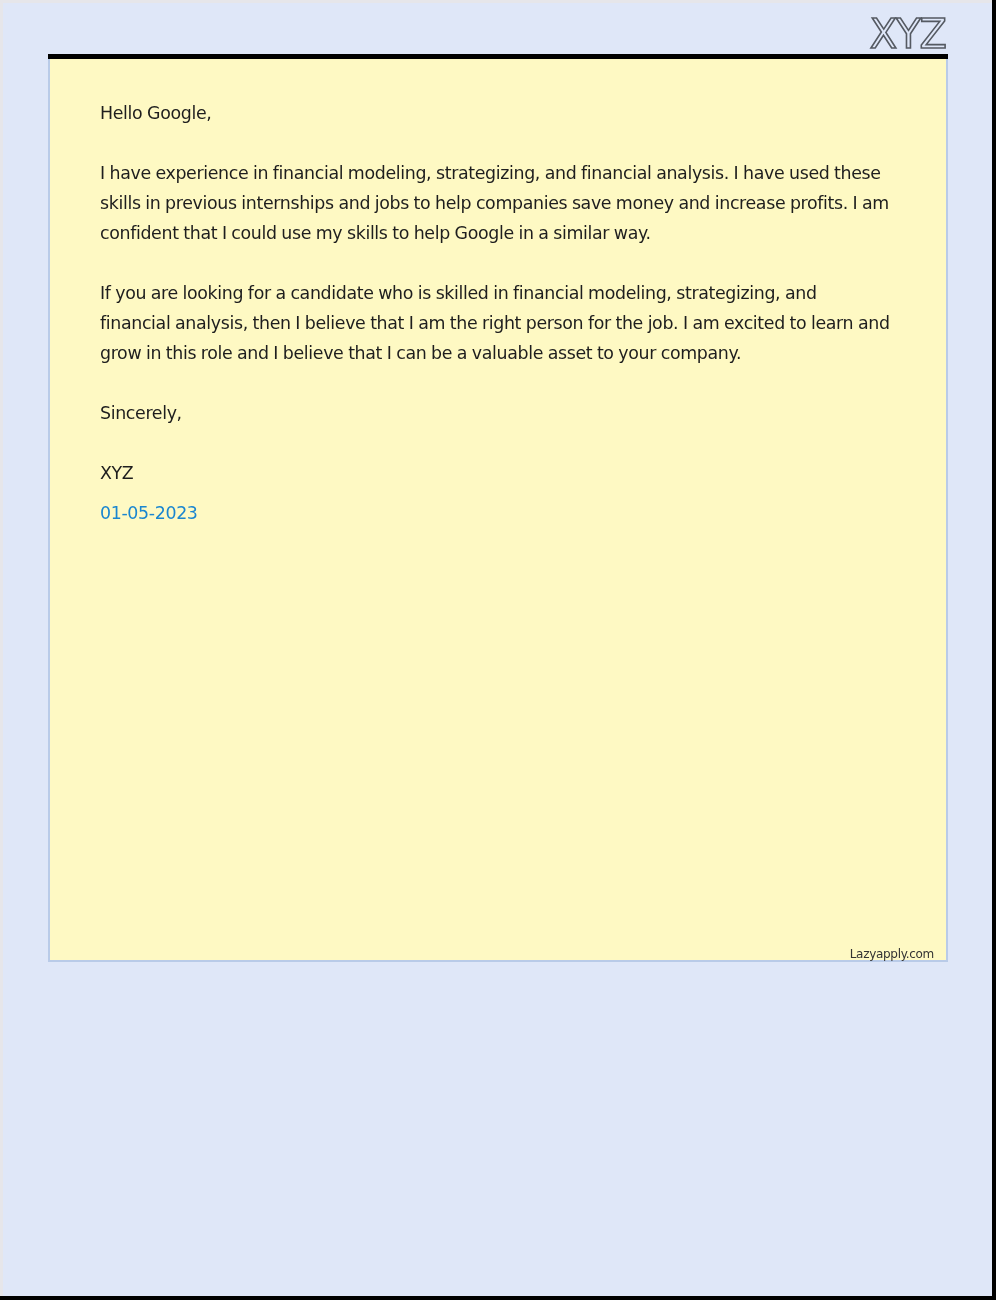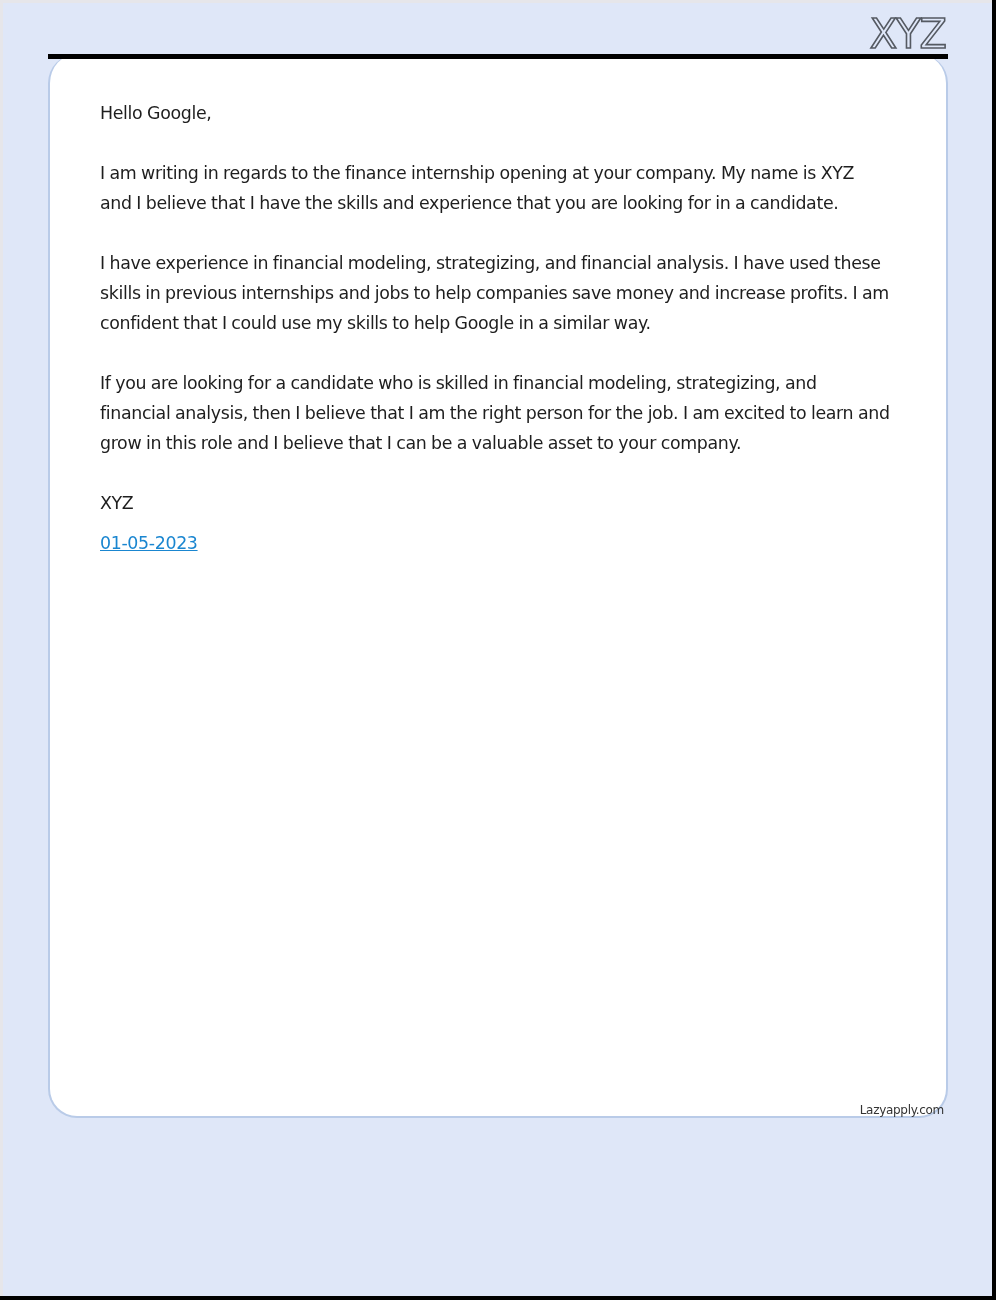--- a/index.html
+++ b/index.html
@@ -26,27 +26,26 @@
       color: transparent;
       -webkit-text-stroke: 1.6px #555a62;
       letter-spacing: -1px;
       font-weight: normal;
     }
     .page {
       position: absolute;
       left: 48px;
       top: 54px;
       width: 900px;
-      height: 1064px;
+      height: 908px;
       box-sizing: border-box;
-      background: #ffffff;
+      background: #fef9c3;
       border-left: 2px solid #b9cbe8;
       border-right: 2px solid #b9cbe8;
       border-bottom: 2px solid #b9cbe8;
-      border-radius: 29px;
     }
     .top-bar {
       position: absolute;
       left: -2px;
       top: 0;
       width: 900px;
       height: 5px;
       background: #000;
     }
     .letter {
@@ -56,24 +55,24 @@
       width: 790px;
       font-family: "DejaVu Sans", sans-serif;
       font-size: 17.4px;
       line-height: 30px;
       color: #1e1e1e;
       letter-spacing: -0.35px;
       word-spacing: -0.5px;
     }
     .letter p { margin: 0 0 30px 0; }
     .letter p.tight { margin-bottom: 10px; }
-    .date { color: #1a86d0; text-decoration: underline; }
+    .date { color: #1a86d0; }
     .footer {
       position: absolute;
-      right: 2px;
+      right: 12px;
       bottom: -2px;
       font-family: "DejaVu Sans", sans-serif;
       font-size: 12px;
       line-height: 16px;
       color: #333;
       letter-spacing: -0.3px;
     }
   </style>
 </head>
 <body>
@@ -83,21 +82,21 @@
 <div class="edge-right"></div>
 <div class="edge-bottom"></div>
 
 <div class="logo">XYZ</div>
 
 <div class="page">
   <div class="top-bar"></div>
 
   <div class="letter">
     <p>Hello Google,</p>
-    <p>I am writing in regards to the finance internship opening at your company. My name is XYZ and I believe that I have the skills and experience that you are looking for in a candidate.</p>
     <p>I have experience in financial modeling, strategizing, and financial analysis. I have used these skills in previous internships and jobs to help companies save money and increase profits. I am confident that I could use my skills to help Google in a similar way.</p>
     <p>If you are looking for a candidate who is skilled in financial modeling, strategizing, and financial analysis, then I believe that I am the right person for the job. I am excited to learn and grow in this role and I believe that I can be a valuable asset to your company.</p>
+    <p>Sincerely,</p>
     <p class="tight">XYZ</p>
     <p class="date">01-05-2023</p>
   </div>
 
   <div class="footer">Lazyapply.com</div>
 </div>
 
 </body></html>

